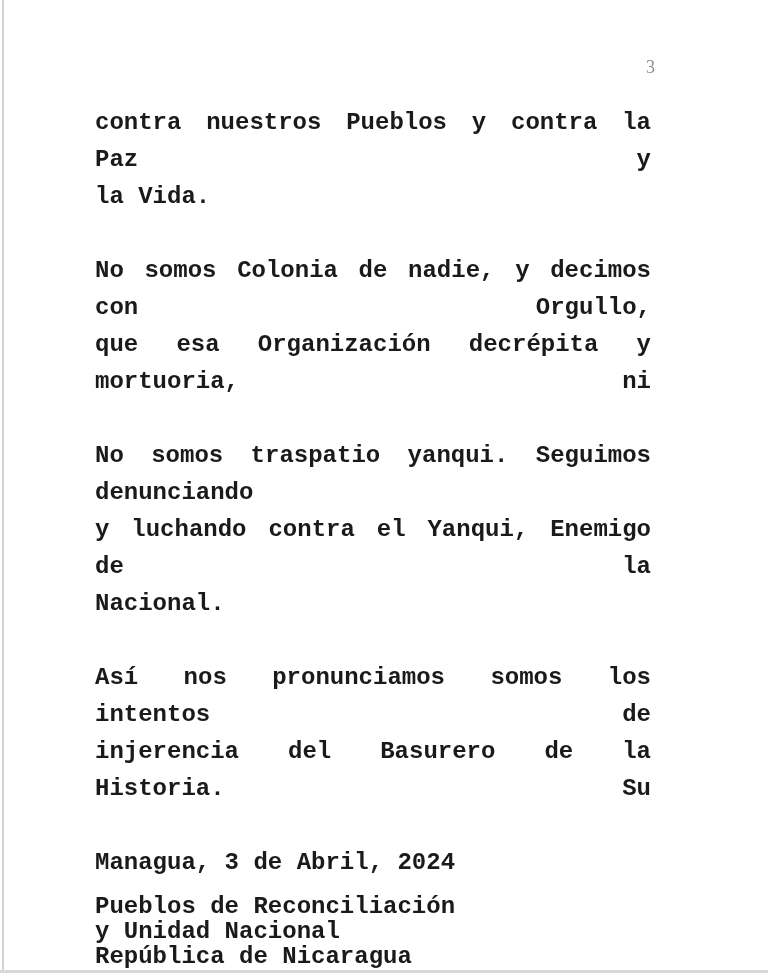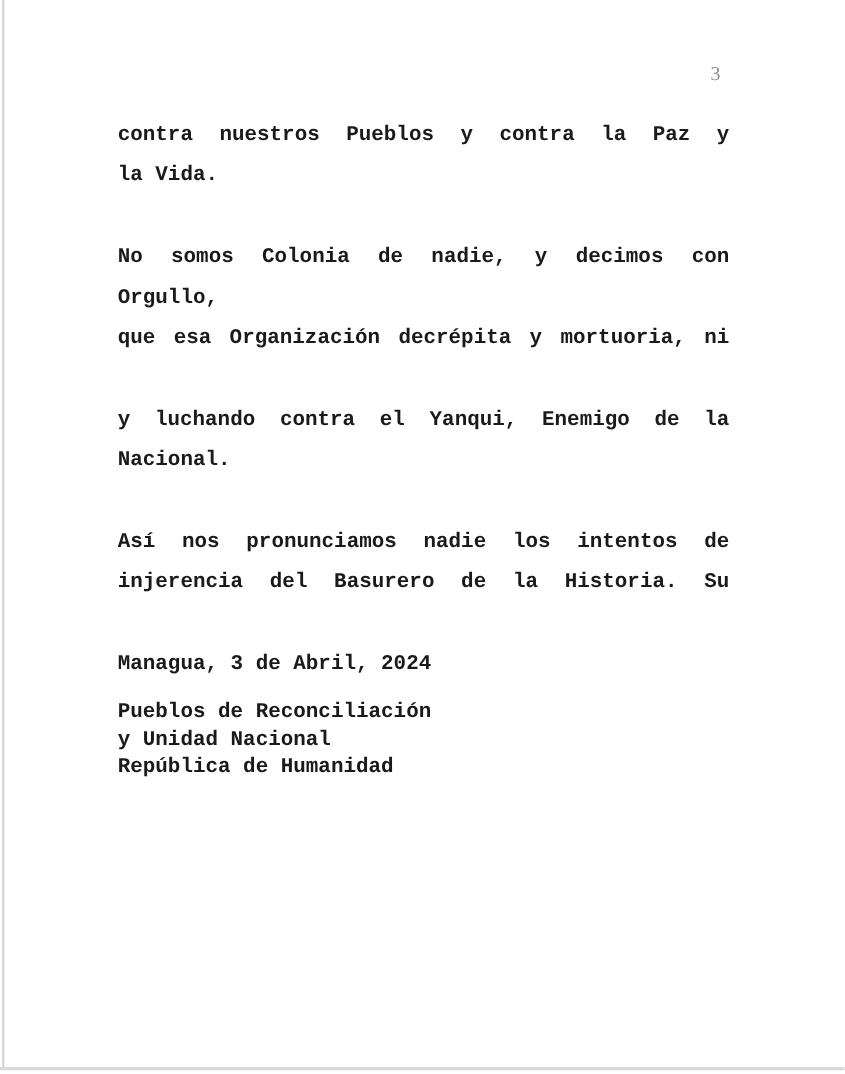--- a/index.html
+++ b/index.html
@@ -30,24 +30,24 @@
   .page-number {
     position: absolute;
     left: 646px; top: 57px;
     font-family: "Liberation Serif", "DejaVu Serif", serif;
     font-size: 18px;
     font-weight: 400;
     color: #8f8f8f;
   }
   .content {
     position: absolute;
-    left: 107px; top: 104px;
+    left: 95px; top: 104px;
     width: 556px;
     color: #1a1a1a;
-    font-size: 19px;
+    font-size: 24px;
     font-weight: 700;
   }
   .para { margin: 0 0 37px 0; }
   .line { line-height: 37px; }
   .line.just {
     text-align: justify;
     text-align-last: justify;
   }
   .dateline {
     line-height: 37px;
@@ -71,31 +71,32 @@
       <div class="line just">contra nuestros Pueblos y contra la Paz y</div>
       <div class="line">la Vida.</div>
     </div>
 
     <div class="para">
       <div class="line just">No somos Colonia de nadie, y decimos con Orgullo,</div>
       <div class="line just">que esa Organización decrépita y mortuoria, ni</div>
     </div>
 
     <div class="para">
+      <div class="line just">No somos traspatio yanqui. Seguimos denunciando</div>
       <div class="line just">y luchando contra el Yanqui, Enemigo de la</div>
       <div class="line">Nacional.</div>
     </div>
 
     <div class="para">
-      <div class="line just">Así nos pronunciamos nadie los intentos de</div>
+      <div class="line just">Así nos pronunciamos somos los intentos de</div>
       <div class="line just">injerencia del Basurero de la Historia. Su</div>
     </div>
 
     <div class="dateline">Managua, 3 de Abril, 2024</div>
 
     <div class="signature">
       <div class="line">Pueblos de Reconciliación</div>
       <div class="line">y Unidad Nacional</div>
-      <div class="line">República de Humanidad</div>
+      <div class="line">República de Nicaragua</div>
     </div>
 
   </div>
 </div>
 
 </body></html>

